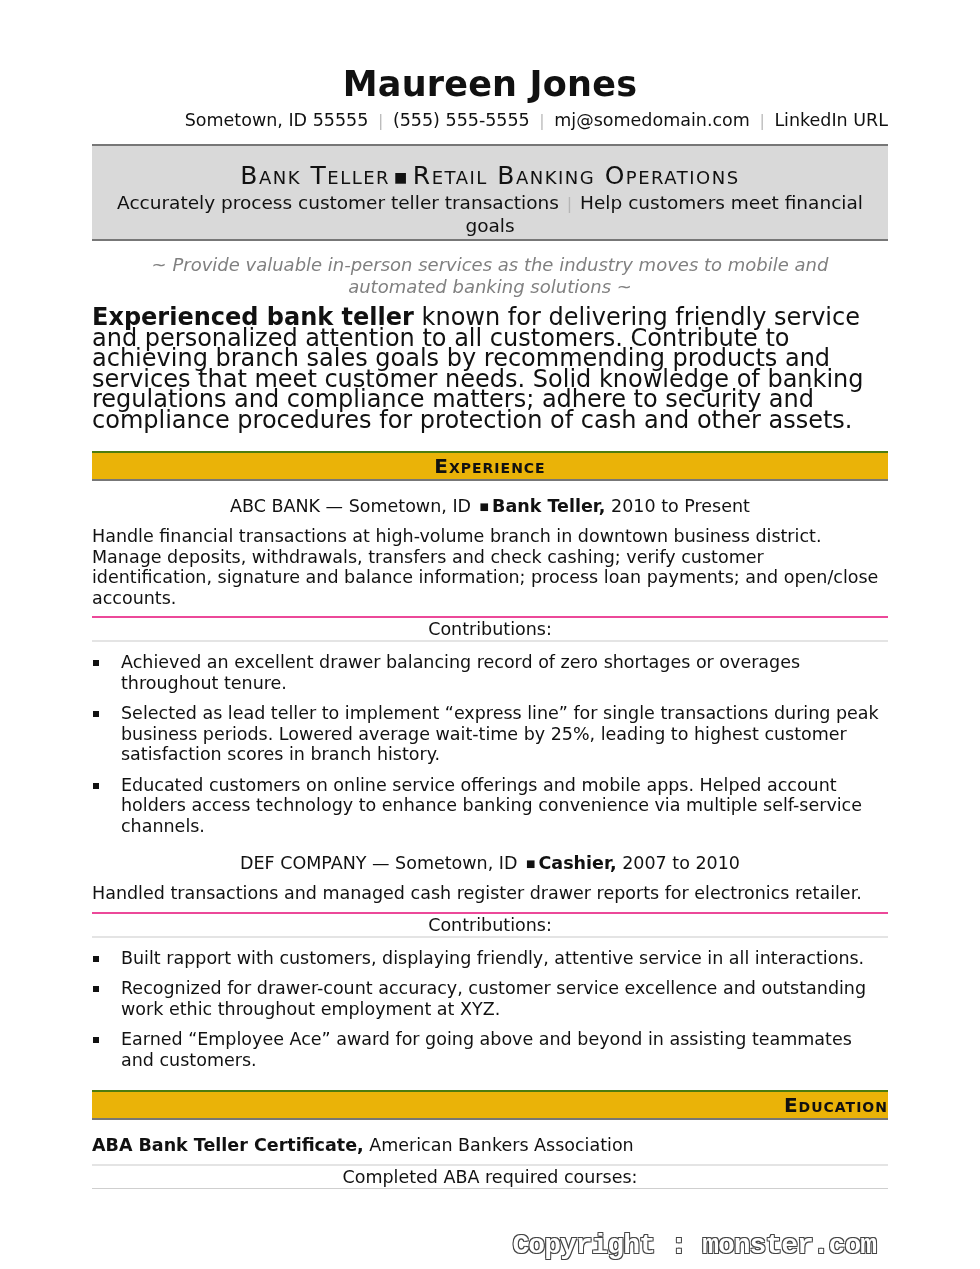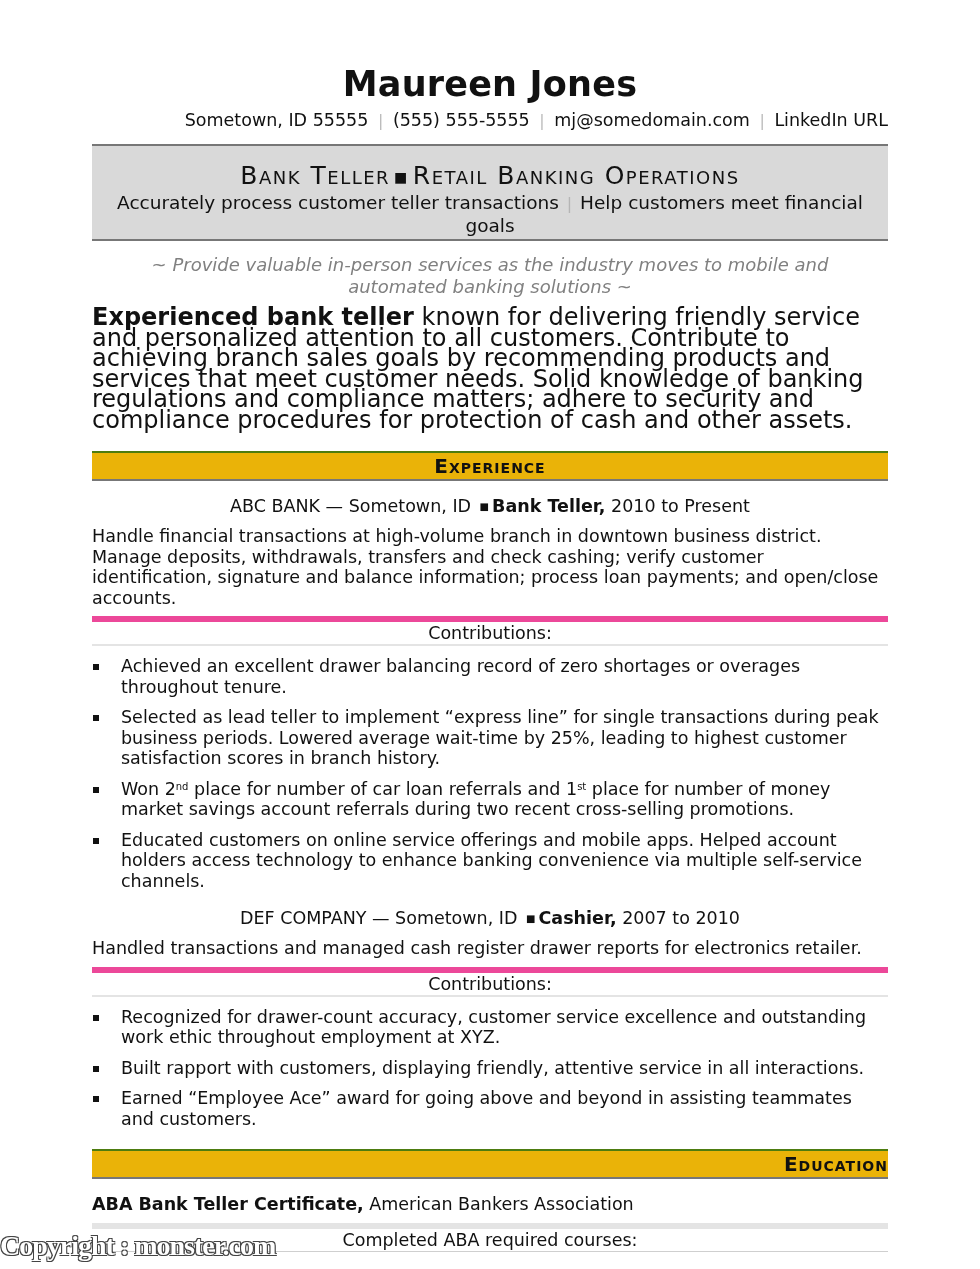--- a/index.html
+++ b/index.html
@@ -33,34 +33,34 @@
     .section-head {
       background: #eab308; border-top: 2px solid #4d7c0f; border-bottom: 2px solid #777777;
       text-align: center; font-weight: bold; font-size: 20px; line-height: 26px; letter-spacing: 1px;
       font-variant: small-caps;
     }
     .job-line { text-align: center; font-size: 17.5px; line-height: 22px; }
     .job-line .sq { font-size: 10px; vertical-align: middle; padding: 0 3px; }
     .job-desc { font-size: 17.5px; line-height: 20.5px; }
     .contrib {
       text-align: center; font-size: 17.5px; line-height: 22px;
-      border-top: 6px solid #ec4899; border-bottom: 2px solid #e4e4e4;
+      border-top: 2px solid #ec4899; border-bottom: 2px solid #e4e4e4;
     }
     ul.bullets { list-style: none; margin: 0; padding: 0; }
     ul.bullets li {
       position: relative; padding-left: 29px; font-size: 17.5px; line-height: 20.5px; margin-bottom: 10px;
     }
     ul.bullets li .bullet {
       position: absolute; left: 1px; top: 8px; width: 6px; height: 6px; background: #111;
     }
     sup { font-size: 10px; vertical-align: top; position: relative; top: -2px; }
     .edu-line { text-align: left; font-size: 17.5px; line-height: 22px; }
     .watermark {
-      position: absolute; left: 0; width: 876px; top: 1230px; text-align: left;
-      font-family: Liberation Serif, serif; font-size: 28px; font-weight: bold;
+      position: absolute; left: 0; width: 876px; top: 1230px; text-align: right;
+      font-family: Liberation Mono, monospace; font-size: 28px; font-weight: bold;
       color: #ffffff; letter-spacing: -1px;
       text-shadow: -1px -1px 0 #444, 1px -1px 0 #444, -1px 1px 0 #444, 1px 1px 0 #444;
     }
   </style>
 </head>
 <body>
 
 <div class="page">
 
   <div class="name">Maureen Jones</div>
@@ -94,34 +94,34 @@
   <div class="job-line" style="margin-top:14px;">
     <span>ABC BANK — Sometown, ID</span>
     <span class="sq">■</span><b>Bank Teller,</b>
     <span>2010 to Present</span>
   </div>
   <div class="job-desc" style="margin-top:8px;">Handle financial transactions at high-volume branch in downtown business district. Manage deposits, withdrawals, transfers and check cashing; verify customer identification, signature and balance information; process loan payments; and open/close accounts.</div>
   <div class="contrib" style="margin-top:8px;">Contributions:</div>
   <ul class="bullets" style="margin-top:10px;">
     <li><span class="bullet"></span><span>Achieved an excellent drawer balancing record of zero shortages or overages throughout tenure.</span></li>
     <li><span class="bullet"></span><span>Selected as lead teller to implement “express line” for single transactions during peak business periods. Lowered average wait-time by 25%, leading to highest customer satisfaction scores in branch history.</span></li>
-    <li><span class="bullet"></span><span><span>Won 2</span><sup>nd</sup><span> place for number of car loan referrals and 1</span><sup>st</sup><span> place for number of money market savings account referrals during two recent cross-selling promotions.</span></span></li>
+    <li><span class="bullet"></span></li>
     <li><span class="bullet"></span><span>Educated customers on online service offerings and mobile apps. Helped account holders access technology to enhance banking convenience via multiple self-service channels.</span></li>
   </ul>
 
   <div class="job-line" style="margin-top:16px;">
     <span>DEF COMPANY — Sometown, ID</span>
     <span class="sq">■</span><b>Cashier,</b>
     <span>2007 to 2010</span>
   </div>
   <div class="job-desc" style="margin-top:8px;">Handled transactions and managed cash register drawer reports for electronics retailer.</div>
   <div class="contrib" style="margin-top:8px;">Contributions:</div>
   <ul class="bullets" style="margin-top:10px;">
+    <li><span class="bullet"></span><span>Built rapport with customers, displaying friendly, attentive service in all interactions.</span></li>
     <li><span class="bullet"></span><span>Recognized for drawer-count accuracy, customer service excellence and outstanding work ethic throughout employment at XYZ.</span></li>
-    <li><span class="bullet"></span><span>Built rapport with customers, displaying friendly, attentive service in all interactions.</span></li>
     <li><span class="bullet"></span><span>Earned “Employee Ace” award for going above and beyond in assisting teammates and customers.</span></li>
   </ul>
 
   <div class="section-head" style="margin-top:20px;text-align:right;">Education</div>
   <div class="edu-line" style="margin-top:14px;">
     <b>ABA Bank Teller Certificate,</b>
     <span>American Bankers Association</span>
   </div>
   <div class="contrib" style="margin-top:8px; border-top-color:#e4e4e4; border-bottom-color:#cfcfcf; border-bottom-width:1px;">Completed ABA required courses:</div>
 

